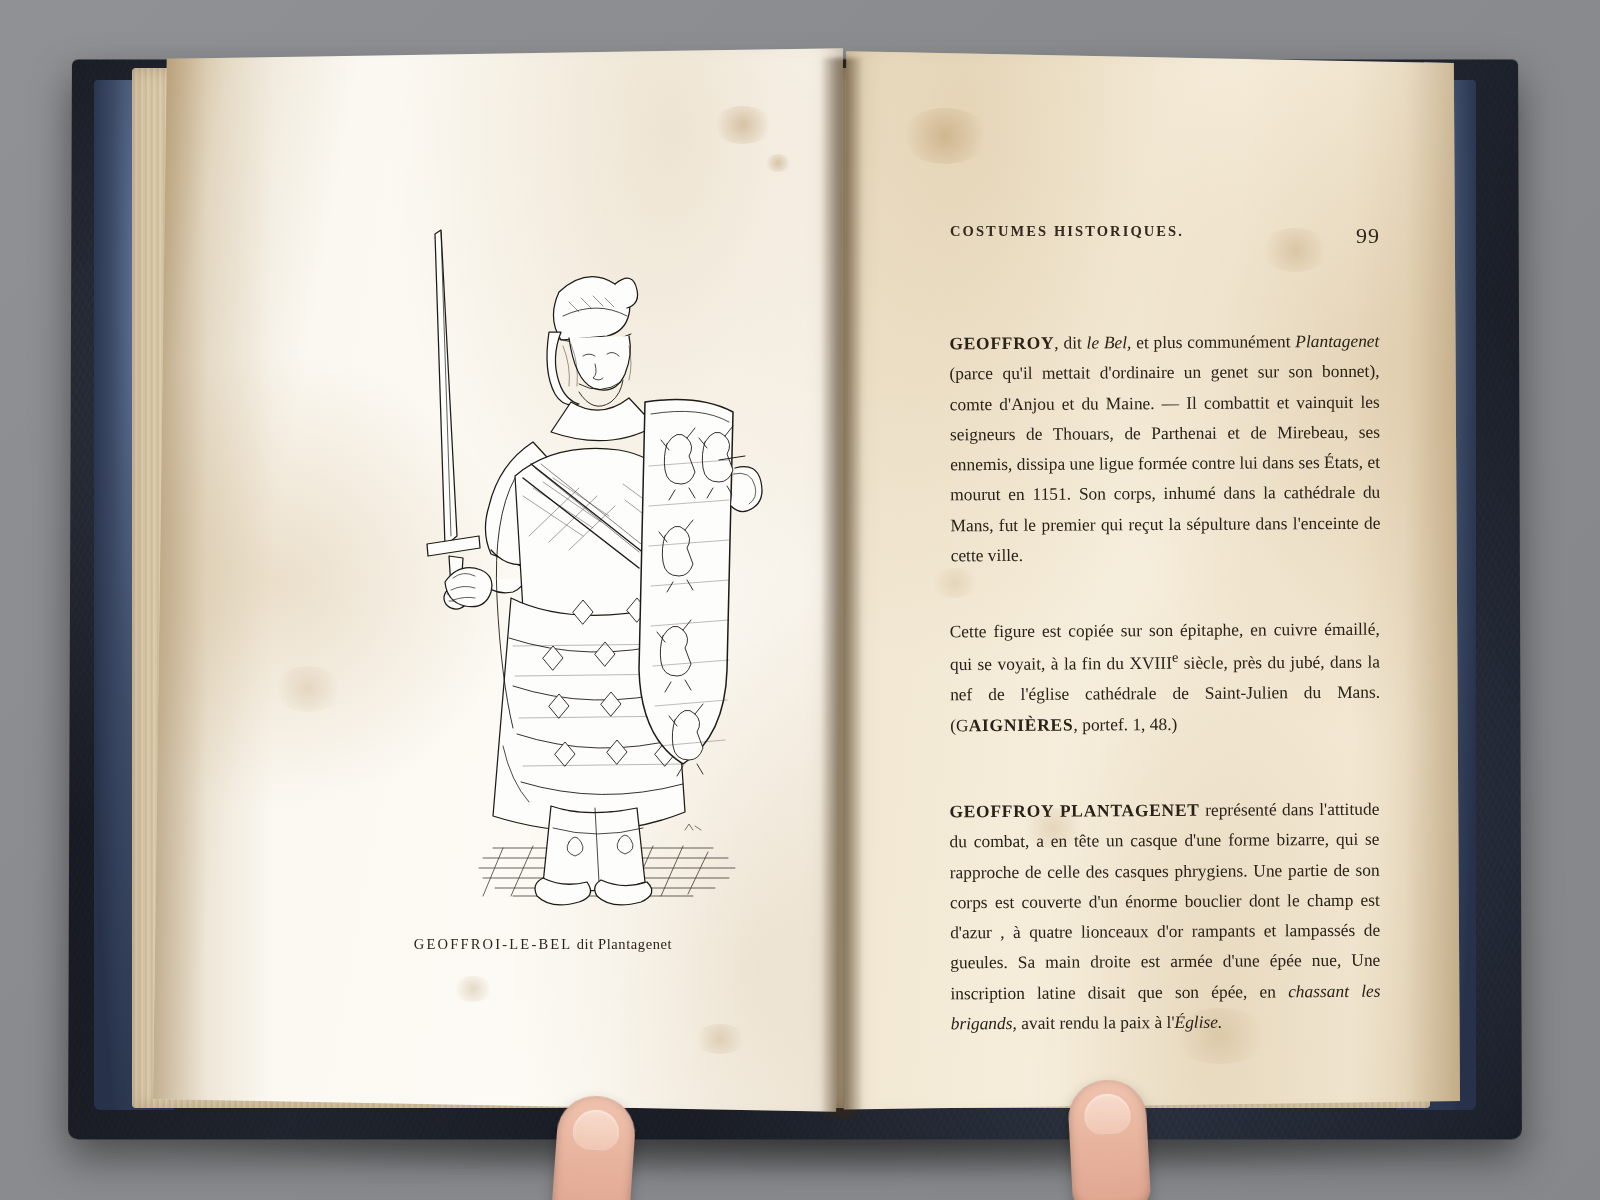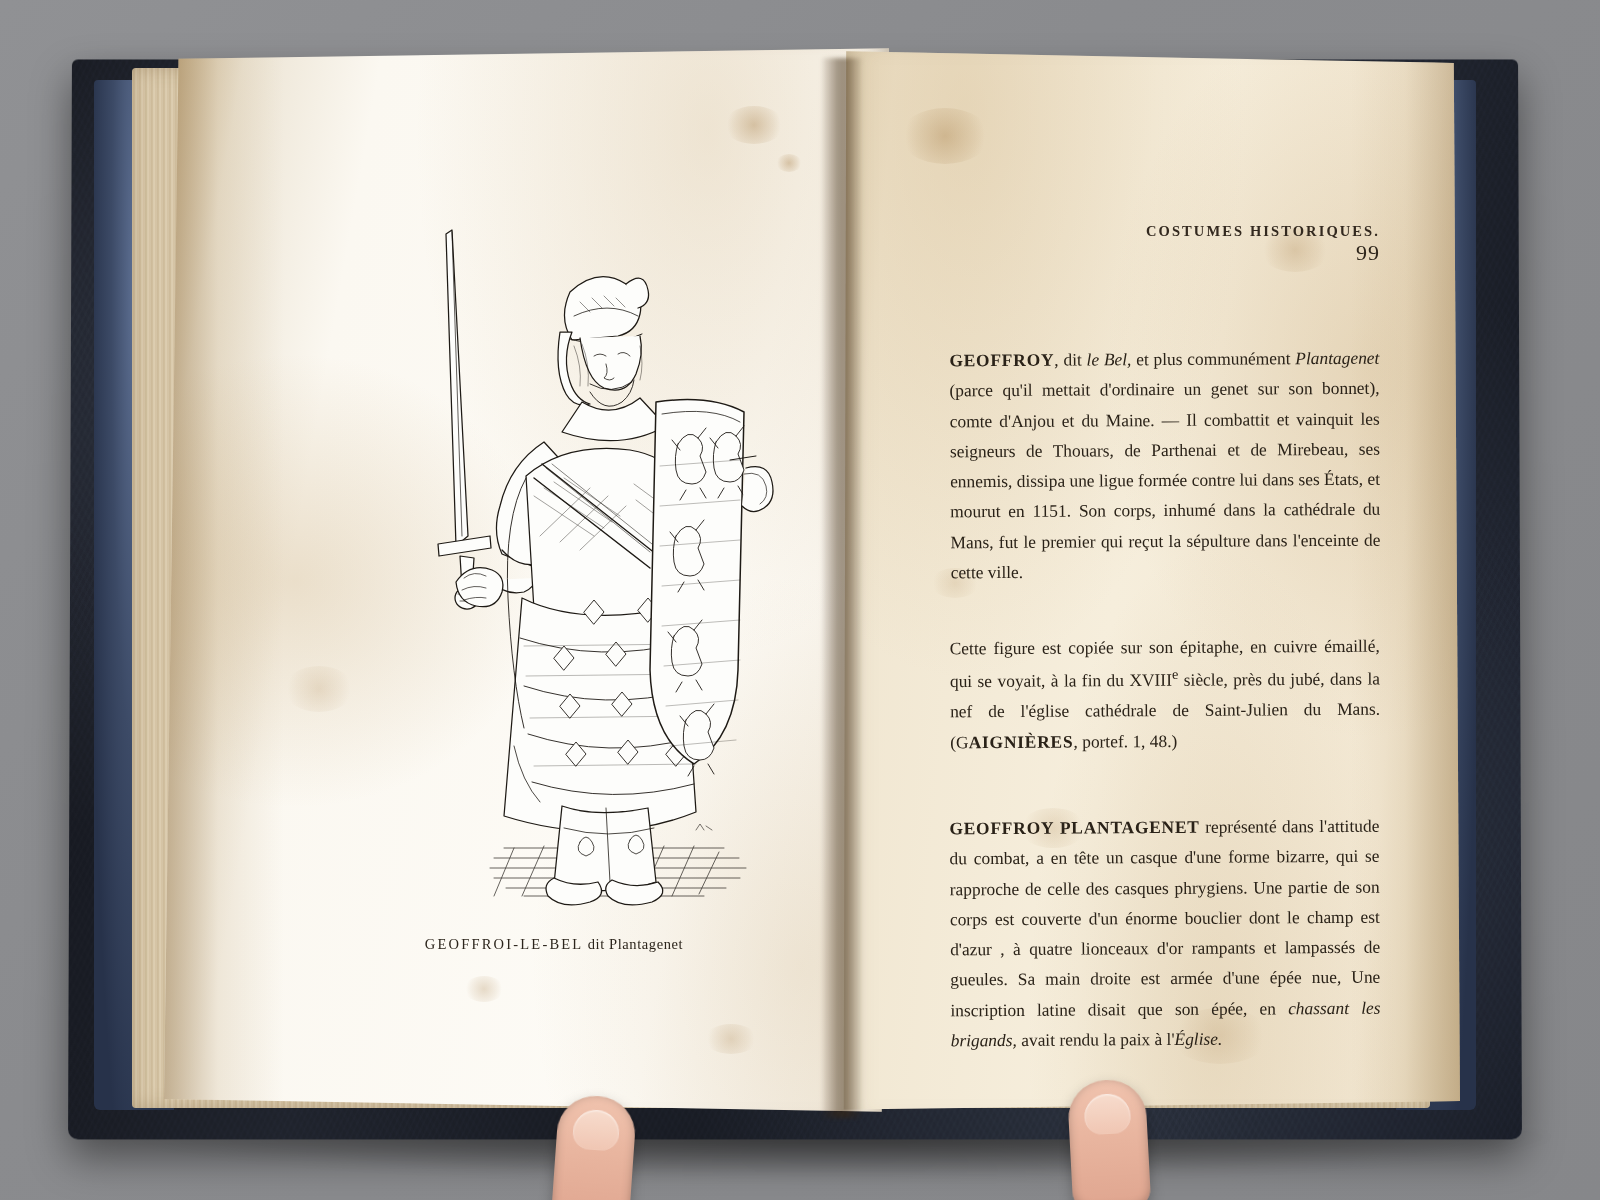--- a/index.html
+++ b/index.html
@@ -83,32 +83,31 @@
     left: 720px;
     width: 650px;
     border-radius: 0 4px 4px 0;
     background: repeating-linear-gradient(90deg,
         #d6c5a6 0px, #e2d5ba 2px, #cdbb99 4px, #ddcfb1 6px);
   }
 
   
   .page-left {
     position: absolute;
-    left: 104px;
+    left: 93px;
     top: 18px;
     width: 690px;
     height: 1070px;
     background:
       radial-gradient(ellipse at 75% 8%, rgba(200,170,120,0.28) 0%, rgba(255,255,255,0) 38%),
       radial-gradient(ellipse at 18% 50%, rgba(196,164,112,0.30) 0%, rgba(255,255,255,0) 30%),
       radial-gradient(ellipse at 88% 86%, rgba(200,172,124,0.22) 0%, rgba(255,255,255,0) 30%),
       linear-gradient(100deg, #cfbb99 0%, #ece4d4 9%, #fbf8f1 24%, #fdfbf6 72%, #f3ece0 100%);
     clip-path: polygon(2% 1.2%, 100% 0.2%, 99% 99.6%, 0% 98.4%);
     box-shadow: inset -22px 0 30px -22px rgba(90,70,40,0.5);
-    padding-left: 35px;
   }
   
   .page-left::before {
     content: "";
     position: absolute;
     left: 0; top: 0; bottom: 0; width: 120px;
     background: linear-gradient(90deg, rgba(150,118,70,0.55) 0%, rgba(180,150,100,0.18) 45%, rgba(255,255,255,0) 100%);
   }
 
   
@@ -163,24 +162,23 @@
   .running-head {
     font-size: 14.5px;
     letter-spacing: 2.1px;
     font-variant: small-caps;
     text-transform: uppercase;
     font-weight: 600;
     color: #33291f;
   }
   .head-row {
     display: flex;
-    align-items: flex-end;
+    align-items: flex-start;
     justify-content: space-between;
     margin-bottom: 78px;
-    flex-direction: column;
   }
   .folio {
     font-size: 22px;
     color: #2d251b;
     letter-spacing: 1px;
   }
   .chapter-num {
     text-align: center;
     font-size: 30px;
     letter-spacing: 7px;

